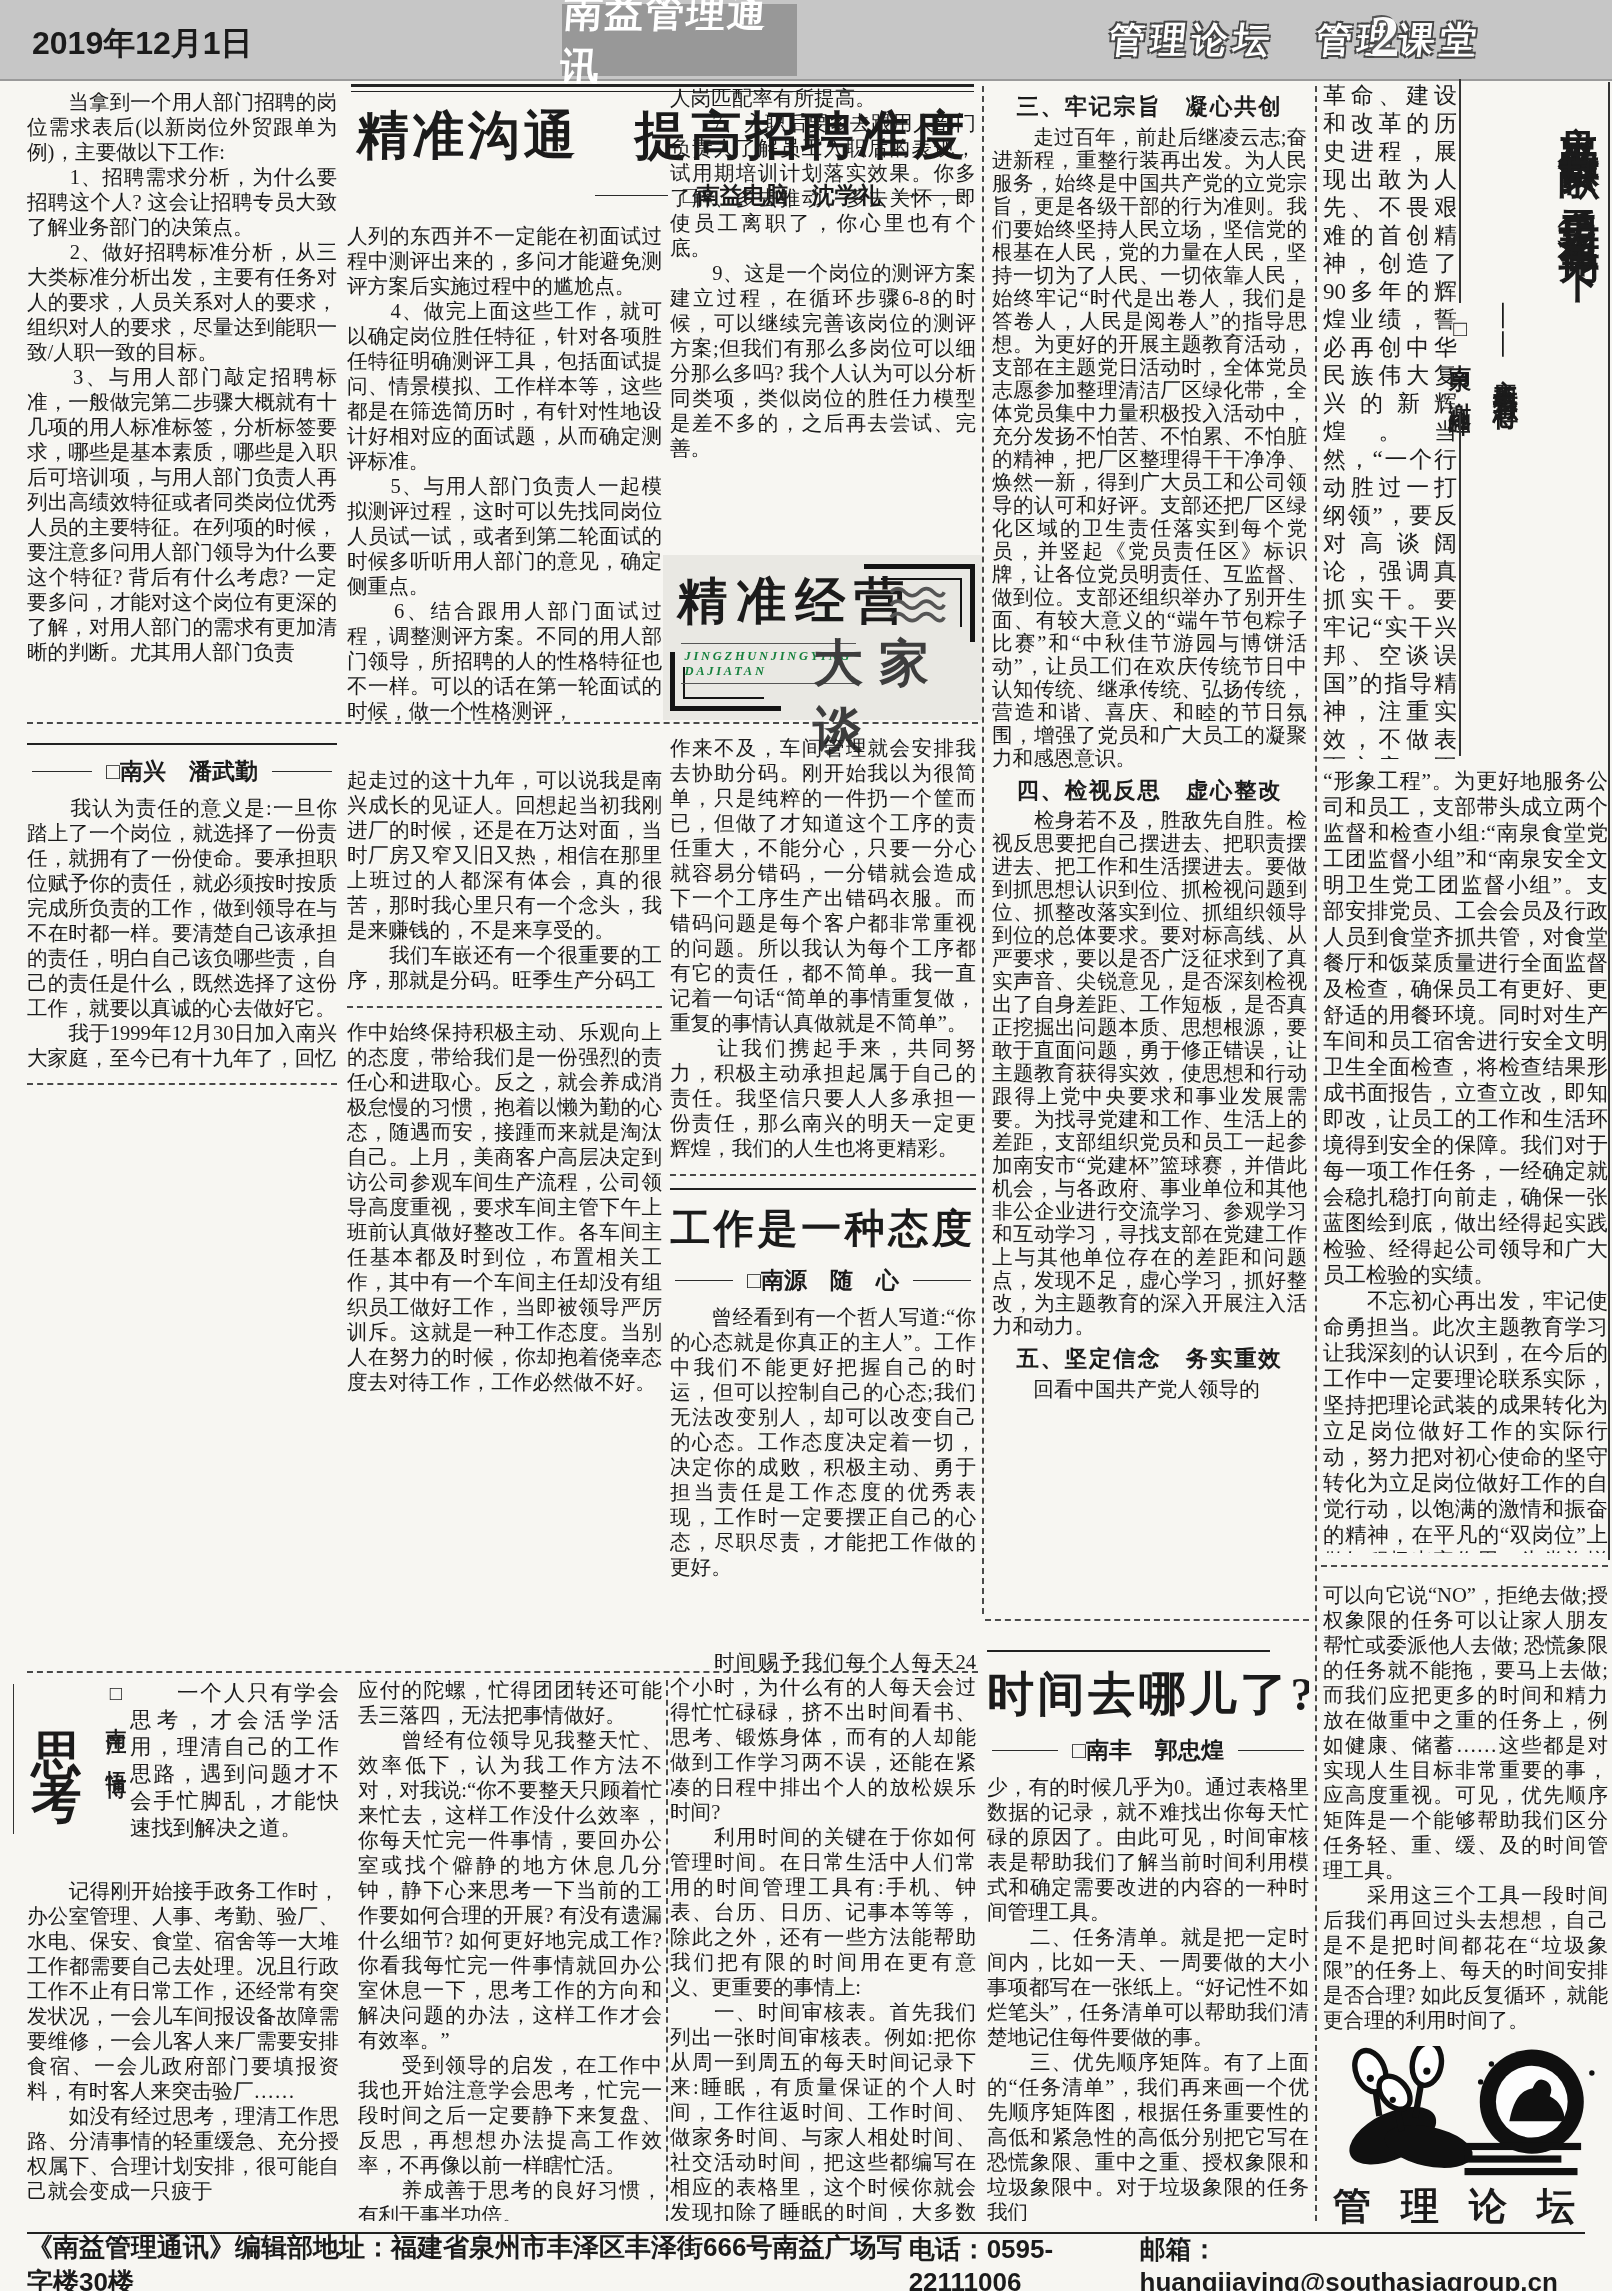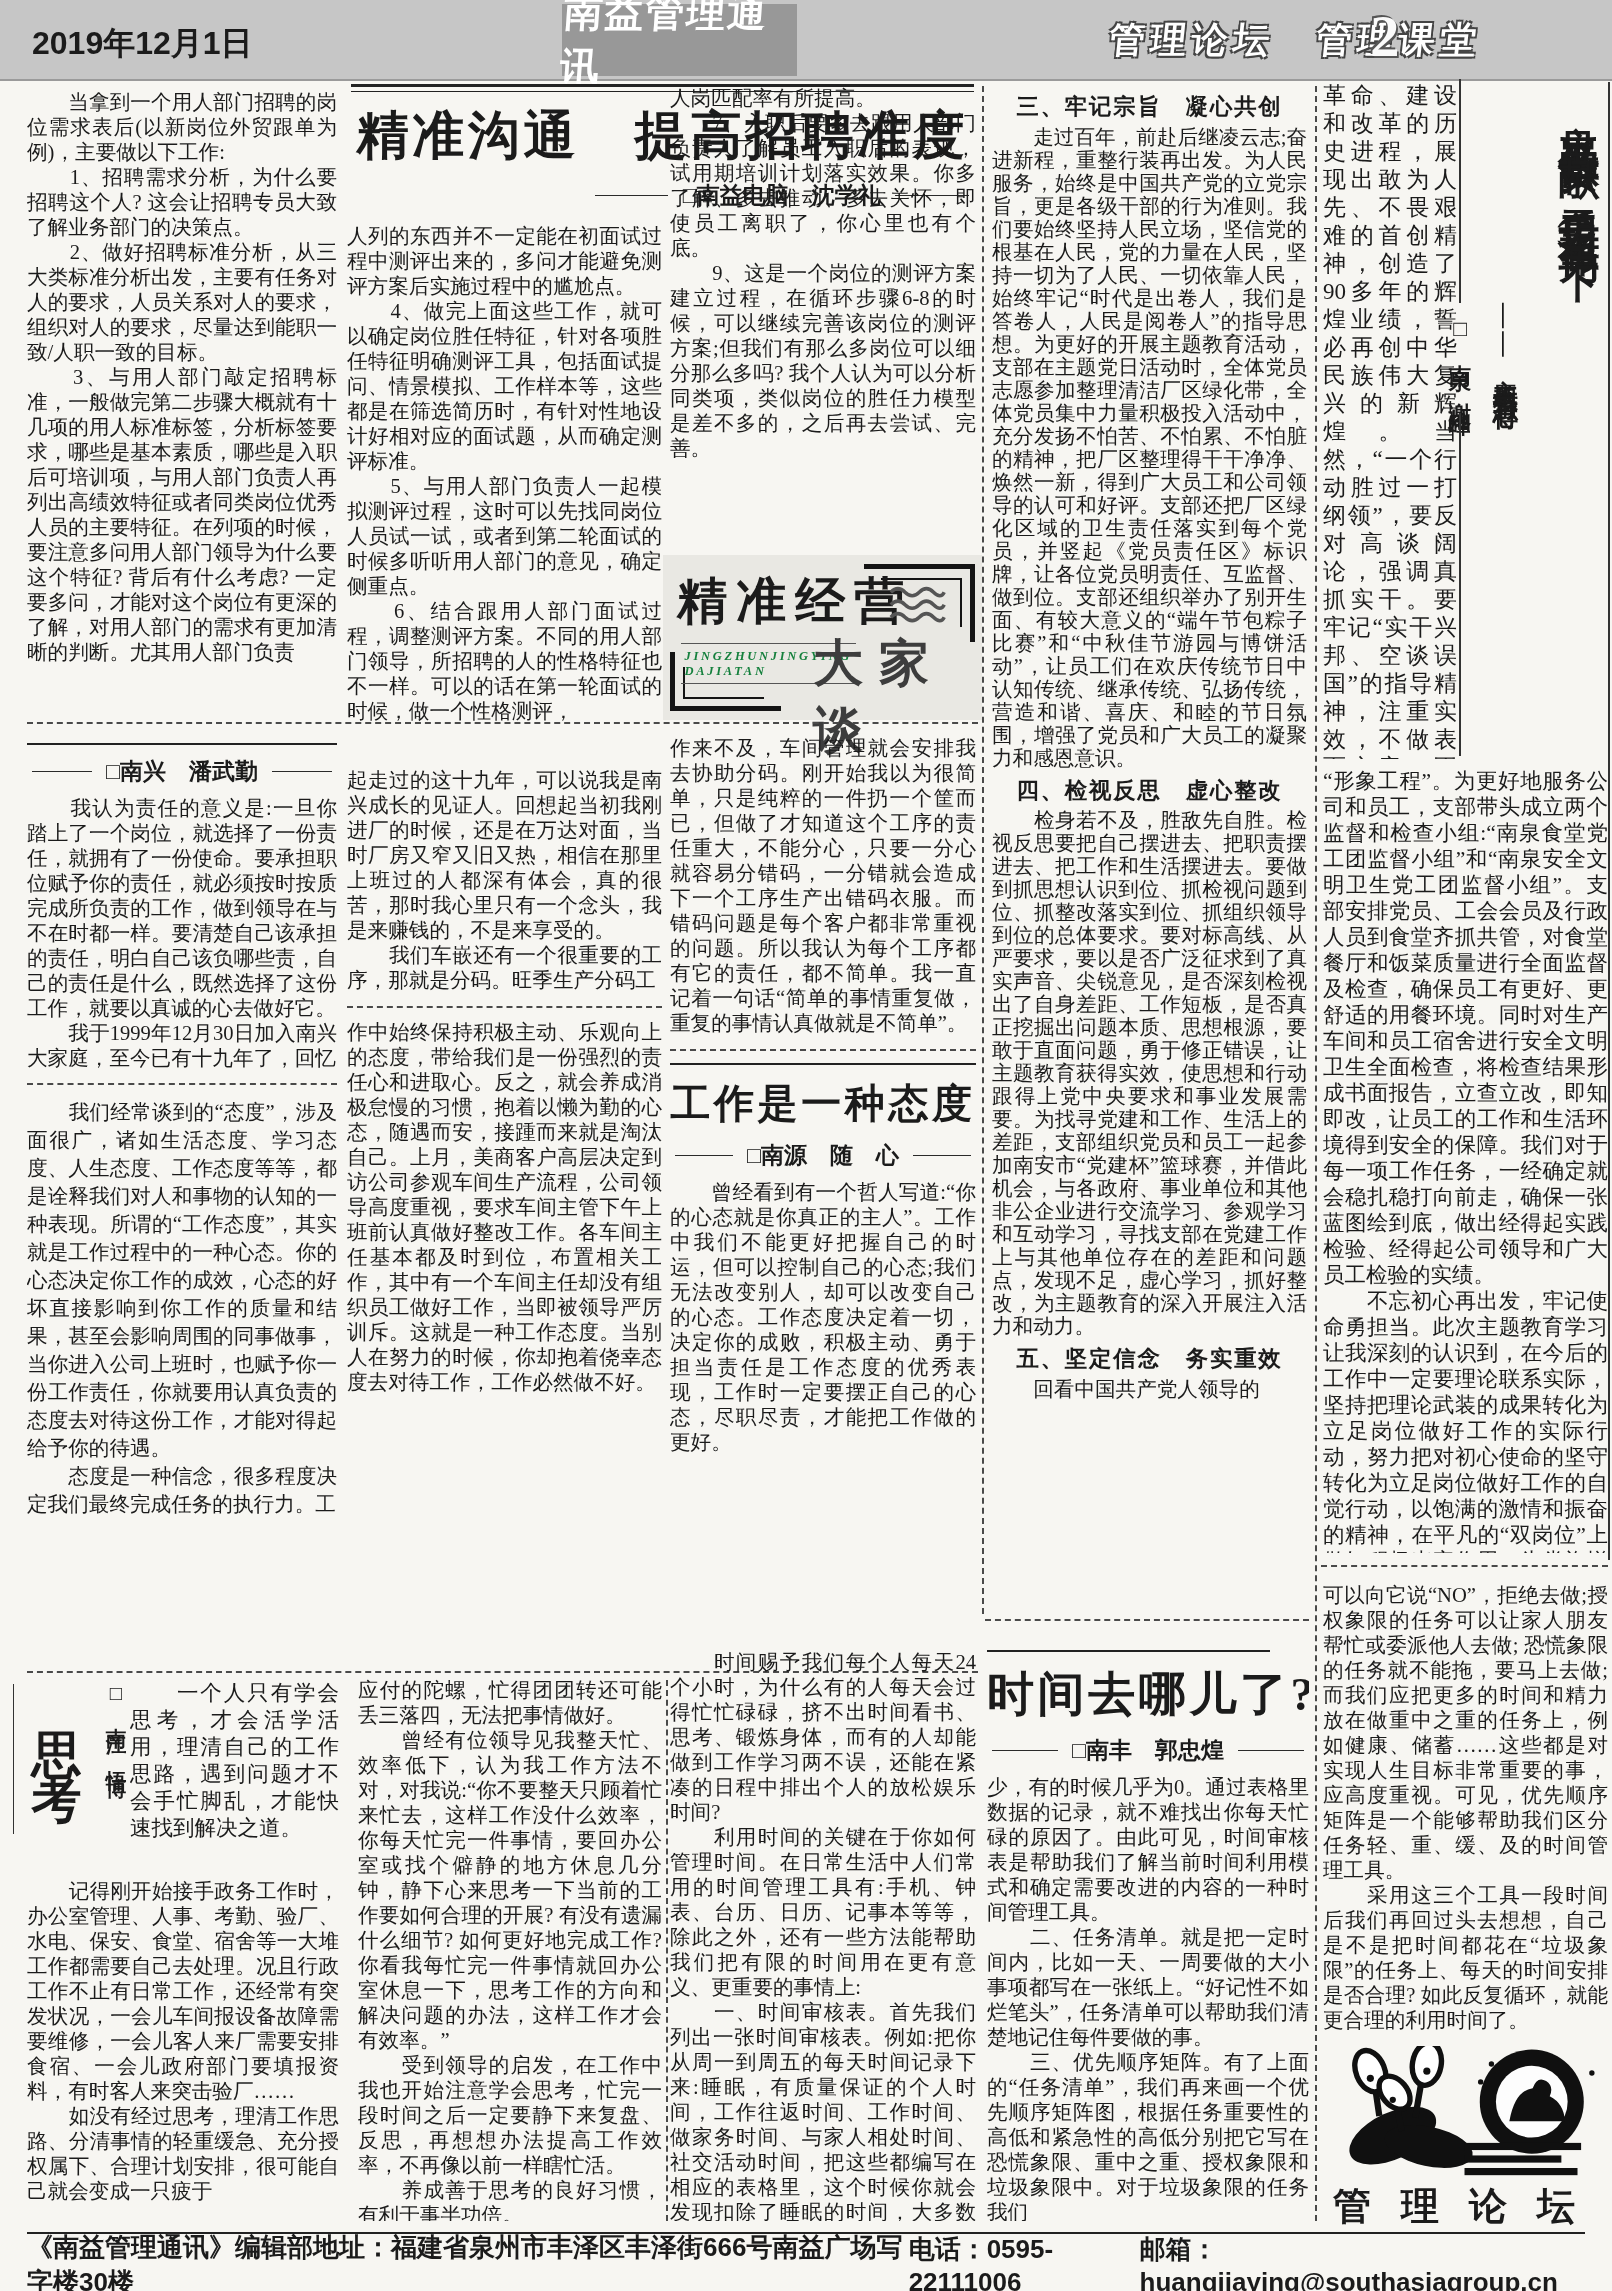--- a/index.html
+++ b/index.html
@@ -123,40 +123,37 @@
 <div class="abs col" style="left:27px;top:743px;width:310px;height:924px;">
   <div class="toprule"></div>
   <div class="byline">
     <span>□南兴　潘武勤</span>
   </div>
   <div class="col fs23">
       <p class="para">　　我认为责任的意义是:一旦你踏上了一个岗位，就选择了一份责任，就拥有了一份使命。要承担职位赋予你的责任，就必须按时按质完成所负责的工作，做到领导在与不在时都一样。要清楚自己该承担的责任，明白自己该负哪些责，自己的责任是什么，既然选择了这份工作，就要以真诚的心去做好它。</p>
       <p class="para">　　我于1999年12月30日加入南兴大家庭，至今已有十九年了，回忆</p>
     </div>
   <div class="hdash-flow"></div>
-  <div class="col fs23" style="line-height:28px;">
-      <p class="para">　　我们经常谈到的“态度”，涉及面很广，诸如生活态度、学习态度、人生态度、工作态度等等，都是诠释我们对人和事物的认知的一种表现。所谓的“工作态度”，其实就是工作过程中的一种心态。你的心态决定你工作的成效，心态的好坏直接影响到你工作的质量和结果，甚至会影响周围的同事做事，当你进入公司上班时，也赋予你一份工作责任，你就要用认真负责的态度去对待这份工作，才能对得起给予你的待遇。</p>
-      <p class="para">　　态度是一种信念，很多程度决定我们最终完成任务的执行力。工</p>
-    </div>
 </div>
 
 <div class="abs col" style="left:347px;top:768px;width:315px;height:899px;">
   <div class="col fs23">
       <p class="para">起走过的这十九年，可以说我是南兴成长的见证人。回想起当初我刚进厂的时候，还是在万达对面，当时厂房又窄又旧又热，相信在那里上班过的人都深有体会，真的很苦，那时我心里只有一个念头，我是来赚钱的，不是来享受的。</p>
       <p class="para">　　我们车嵌还有一个很重要的工序，那就是分码。旺季生产分码工</p>
     </div>
   <div class="hdash-flow"></div>
   <div class="col fs23">
       <p class="para">作中始终保持积极主动、乐观向上的态度，带给我们是一份强烈的责任心和进取心。反之，就会养成消极怠慢的习惯，抱着以懒为勤的心态，随遇而安，接踵而来就是淘汰自己。上月，美商客户高层决定到访公司参观车间生产流程，公司领导高度重视，要求车间主管下午上班前认真做好整改工作。各车间主任基本都及时到位，布置相关工作，其中有一个车间主任却没有组织员工做好工作，当即被领导严厉训斥。这就是一种工作态度。当别人在努力的时候，你却抱着侥幸态度去对待工作，工作必然做不好。</p>
     </div>
 </div>
 
 <div class="abs col" style="left:670px;top:736px;width:306px;height:931px;">
   <div class="col fs23">
       <p class="para">作来不及，车间管理就会安排我去协助分码。刚开始我以为很简单，只是纯粹的一件扔一个筐而已，但做了才知道这个工序的责任重大，不能分心，只要一分心就容易分错码，一分错就会造成下一个工序生产出错码衣服。而错码问题是每个客户都非常重视的问题。所以我认为每个工序都有它的责任，都不简单。我一直记着一句话“简单的事情重复做，重复的事情认真做就是不简单”。</p>
+      <p class="para">　　让我们携起手来，共同努力，积极主动承担起属于自己的责任。我坚信只要人人多承担一份责任，那么南兴的明天一定更辉煌，我们的人生也将更精彩。</p>
     </div>
   <div class="hdash-flow"></div>
   <div class="toprule"></div>
   <div class="headline" style="font-size:40px;">工作是一种态度</div>
   <div class="byline">
     <span>□南源　随　心</span>
   </div>
   <div class="col fs23">
       <p class="para">　　曾经看到有一个哲人写道:“你的心态就是你真正的主人”。工作中我们不能更好把握自己的时运，但可以控制自己的心态;我们无法改变别人，却可以改变自己的心态。工作态度决定着一切，决定你的成败，积极主动、勇于担当责任是工作态度的优秀表现，工作时一定要摆正自己的心态，尽职尽责，才能把工作做的更好。</p>
     </div>

